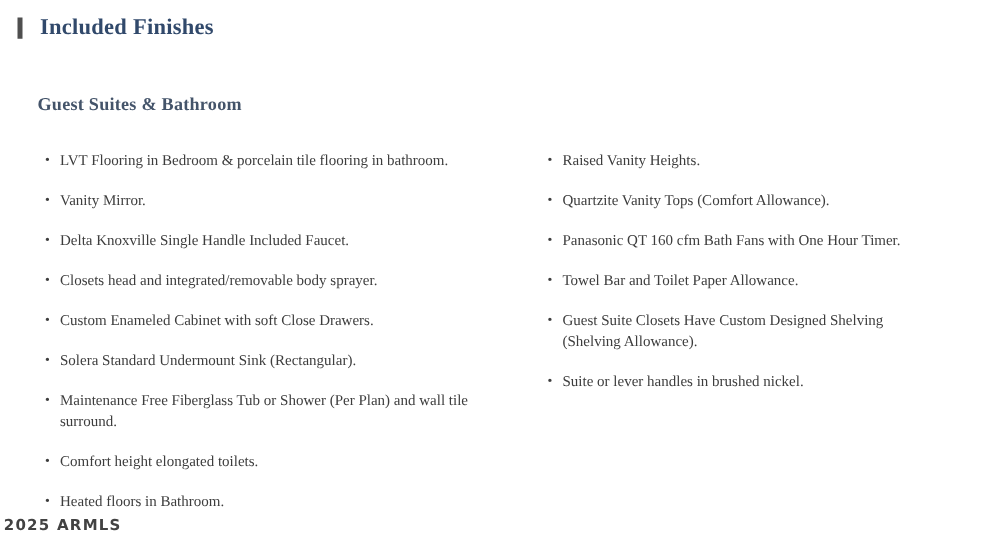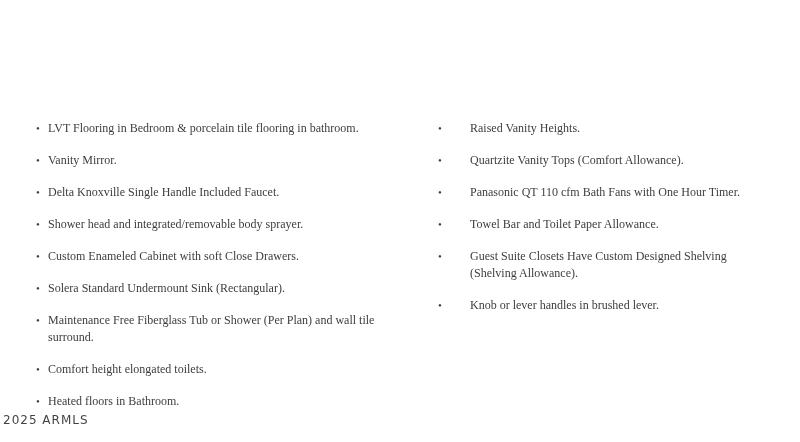--- a/index.html
+++ b/index.html
@@ -75,64 +75,67 @@
   }
   .bullet {
     flex: 0 0 auto;
     width: 12px;
     font-size: 11px;
     line-height: 17px;
     color: var(--c-body);
   }
   .item-text { flex: 1 1 auto; }
   .col-left  .item-text { max-width: 360px; }
-  .col-right .item-text { max-width: 295px; margin-left: 20px; }
+  .col-right .item-text { max-width: 295px; }
   .watermark {
     position: absolute;
     left: 3px;
     top: 413px;
     font-family: "DejaVu Sans", sans-serif;
     font-size: 12px;
     letter-spacing: 1px;
     color: var(--c-watermark);
     opacity: 0.85;
+    font-weight: bold;
   }
 </style>
 </head>
 <body>
 
 <div class="page">
 
   <div class="header">
     <div class="accent-bar"></div>
     <div class="header-text">
+      <div class="page-title">Included Finishes</div>
     </div>
   </div>
 
+  <div class="section-heading">Guest Suites &amp; Bathroom</div>
 
   <ul class="col col-left">
 
       <li>
         <span class="bullet">•</span>
         <span class="item-text">LVT Flooring in Bedroom &amp; porcelain tile flooring in bathroom.</span>
       </li>
 
       <li>
         <span class="bullet">•</span>
         <span class="item-text">Vanity Mirror.</span>
       </li>
 
       <li>
         <span class="bullet">•</span>
         <span class="item-text">Delta Knoxville Single Handle Included Faucet.</span>
       </li>
 
       <li>
         <span class="bullet">•</span>
-        <span class="item-text">Shower head and integrated/removable body sprayer.</span>
+        <span class="item-text">Closets head and integrated/removable body sprayer.</span>
       </li>
 
       <li>
         <span class="bullet">•</span>
         <span class="item-text">Custom Enameled Cabinet with soft Close Drawers.</span>
       </li>
 
       <li>
         <span class="bullet">•</span>
         <span class="item-text">Solera Standard Undermount Sink (Rectangular).</span>
@@ -161,34 +164,34 @@
         <span class="item-text">Raised Vanity Heights.</span>
       </li>
 
       <li>
         <span class="bullet">•</span>
         <span class="item-text">Quartzite Vanity Tops (Comfort Allowance).</span>
       </li>
 
       <li>
         <span class="bullet">•</span>
-        <span class="item-text">Panasonic QT 110 cfm Bath Fans with One Hour Timer.</span>
+        <span class="item-text">Panasonic QT 160 cfm Bath Fans with One Hour Timer.</span>
       </li>
 
       <li>
         <span class="bullet">•</span>
         <span class="item-text">Towel Bar and Toilet Paper Allowance.</span>
       </li>
 
       <li>
         <span class="bullet">•</span>
         <span class="item-text">Guest Suite Closets Have Custom Designed Shelving (Shelving Allowance).</span>
       </li>
 
       <li>
         <span class="bullet">•</span>
-        <span class="item-text">Knob or lever handles in brushed lever.</span>
+        <span class="item-text">Suite or lever handles in brushed nickel.</span>
       </li>
     </ul>
 
   <div class="watermark">2025 ARMLS</div>
 
 </div>
 
 </body></html>

